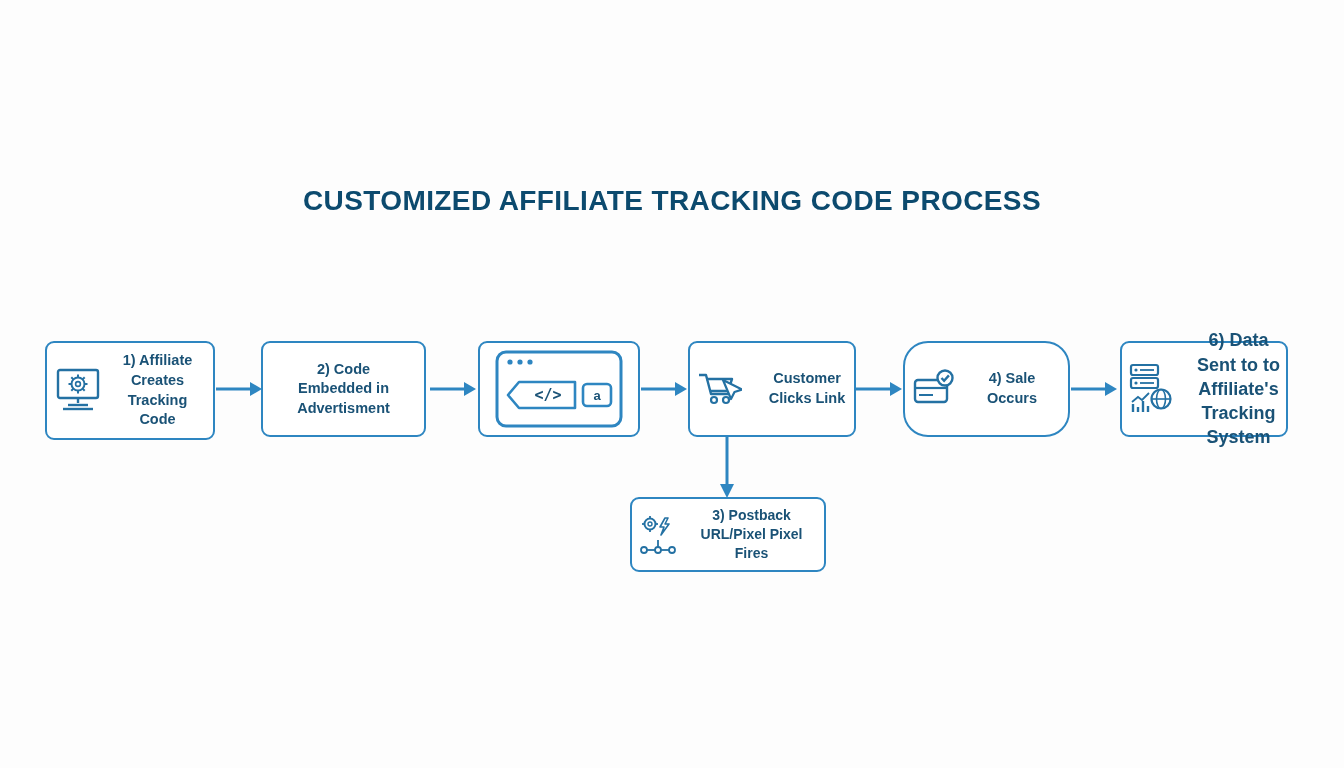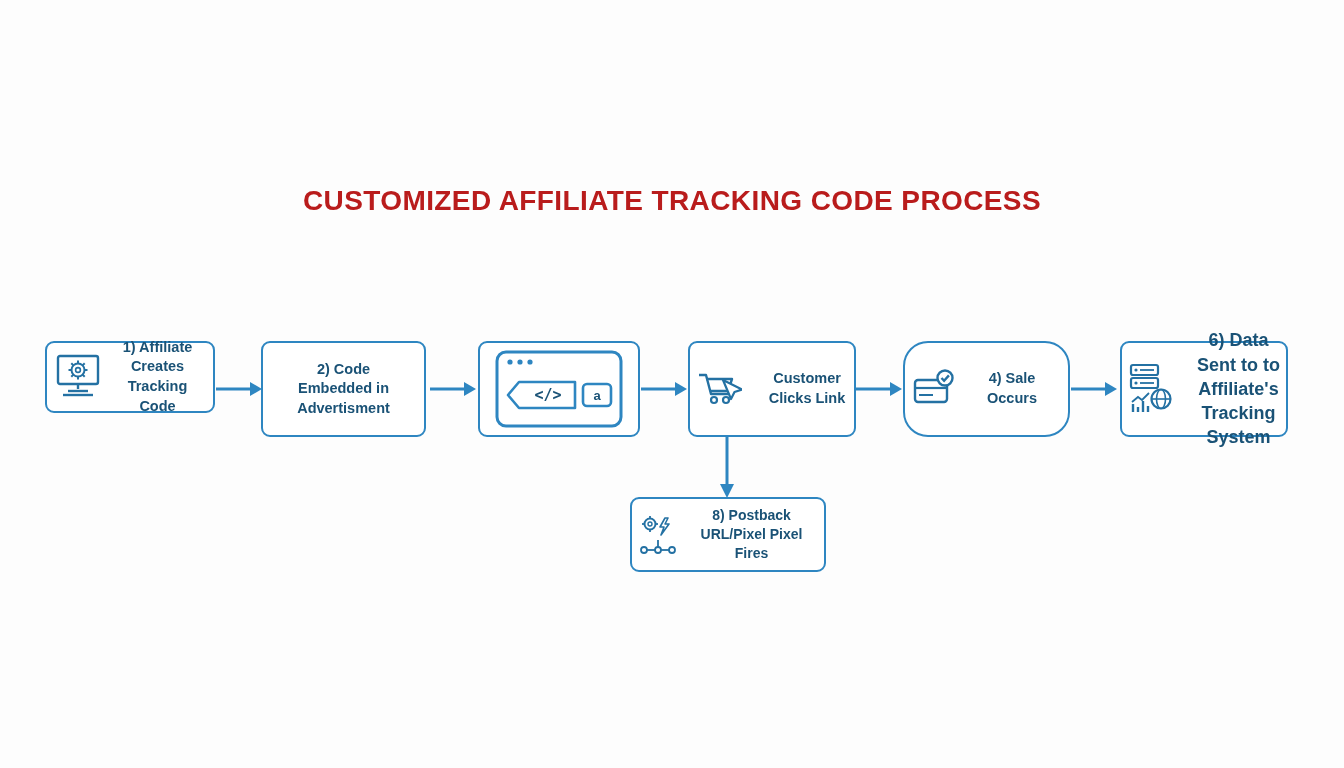--- a/index.html
+++ b/index.html
@@ -14,42 +14,42 @@
     background:#fdfdfd;
     overflow:hidden;
   }
   .title {
     position:absolute;
     top:185px; left:0; width:100%;
     text-align:center;
     font-size:28px;
     font-weight:700;
     letter-spacing:0.4px;
-    color:#b91c1c;
+    color:#0c4a6e;
   }
   .step-box {
     position:absolute;
     display:flex;
     align-items:center;
     justify-content:center;
     gap:5px;
     padding:6px 6px;
     background:#ffffff;
     border:2.5px solid #2e86c1;
     border-radius:9px;
   }
   .label {
     color:#1a5276;
     font-size:14.5px;
     font-weight:600;
     text-align:center;
     line-height:1.35;
   }
   .icon { display:flex; align-items:center; justify-content:center; flex:0 0 auto; }
-  .box1 { left:45px;  top:341px; width:170px; height:72px; }
+  .box1 { left:45px;  top:341px; width:170px; height:99px; }
   .box1 .label { max-width:102px; }
   .box2 { left:261px; top:341px; width:165px; height:96px; }
   .box2 .label { max-width:112px; }
   .box3 { left:478px; top:341px; width:162px; height:96px; padding:4px; }
   .box4 { left:688px; top:341px; width:168px; height:96px;gap:24px; }
   .box4 .label { max-width:118px; }
   .box5 { left:903px; top:341px; width:167px; height:96px;border-radius:25px; }
   .box6 { left:1120px; top:341px; width:168px; height:96px; }
   .box6 .label { max-width:112px; font-size:18px;margin-left:16px; }
   .box7 { left:630px; top:497px; width:196px; height:75px; }
@@ -207,16 +207,16 @@
         <g fill="none" stroke="#2471a3" stroke-width="1.8">
           <circle cx="6" cy="38" r="3"></circle>
           <circle cx="20" cy="38" r="3"></circle>
           <circle cx="34" cy="38" r="3"></circle>
           <line x1="9" y1="38" x2="17" y2="38"></line>
           <line x1="23" y1="38" x2="31" y2="38"></line>
           <line x1="20" y1="35" x2="20" y2="28"></line>
         </g>
       </svg>
     </span>
-    <span class="label">8) Postback URL/Pixel Pixel Fires</span>
+    <span class="label">3) Postback URL/Pixel Pixel Fires</span>
   </div>
 
 </div>
 
 </body></html>

